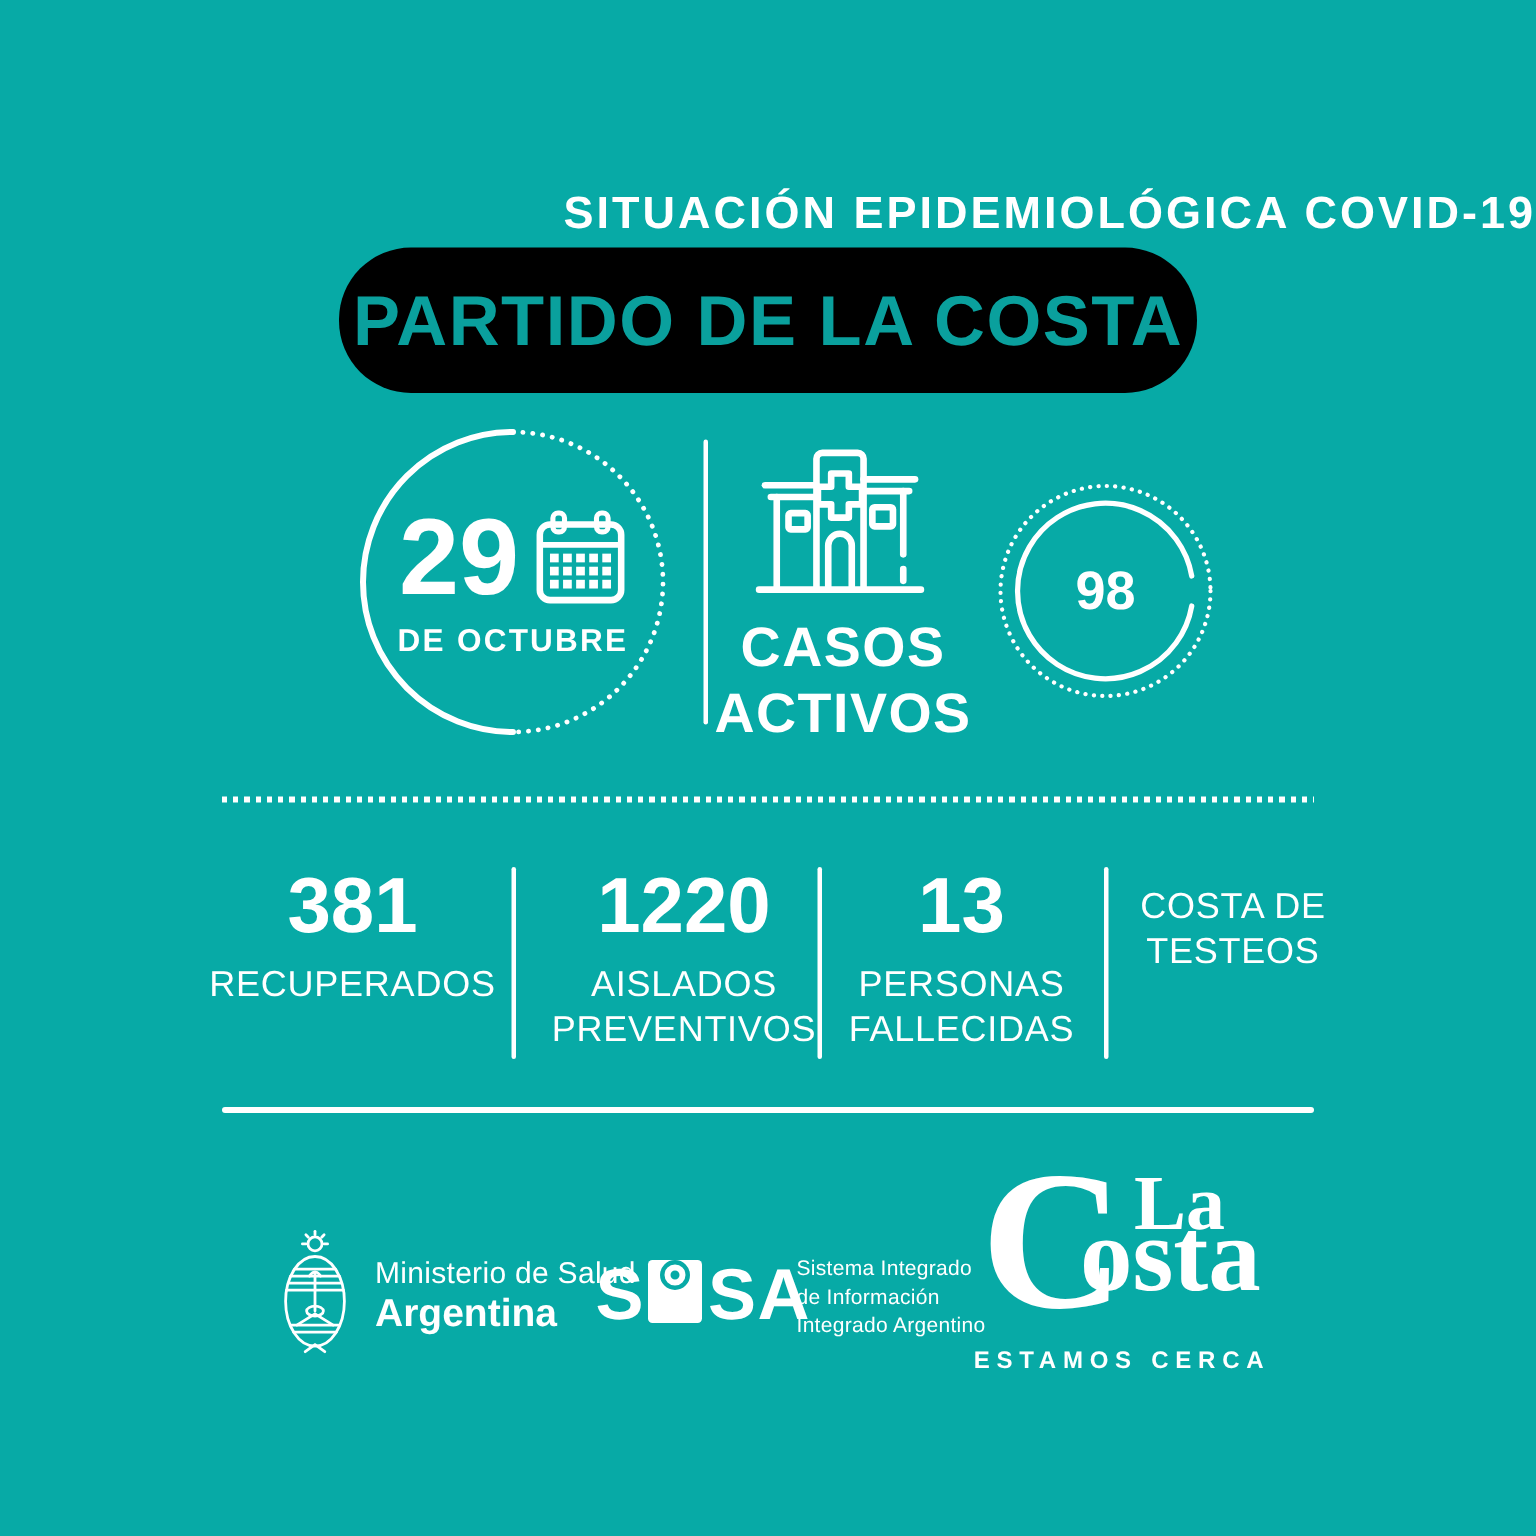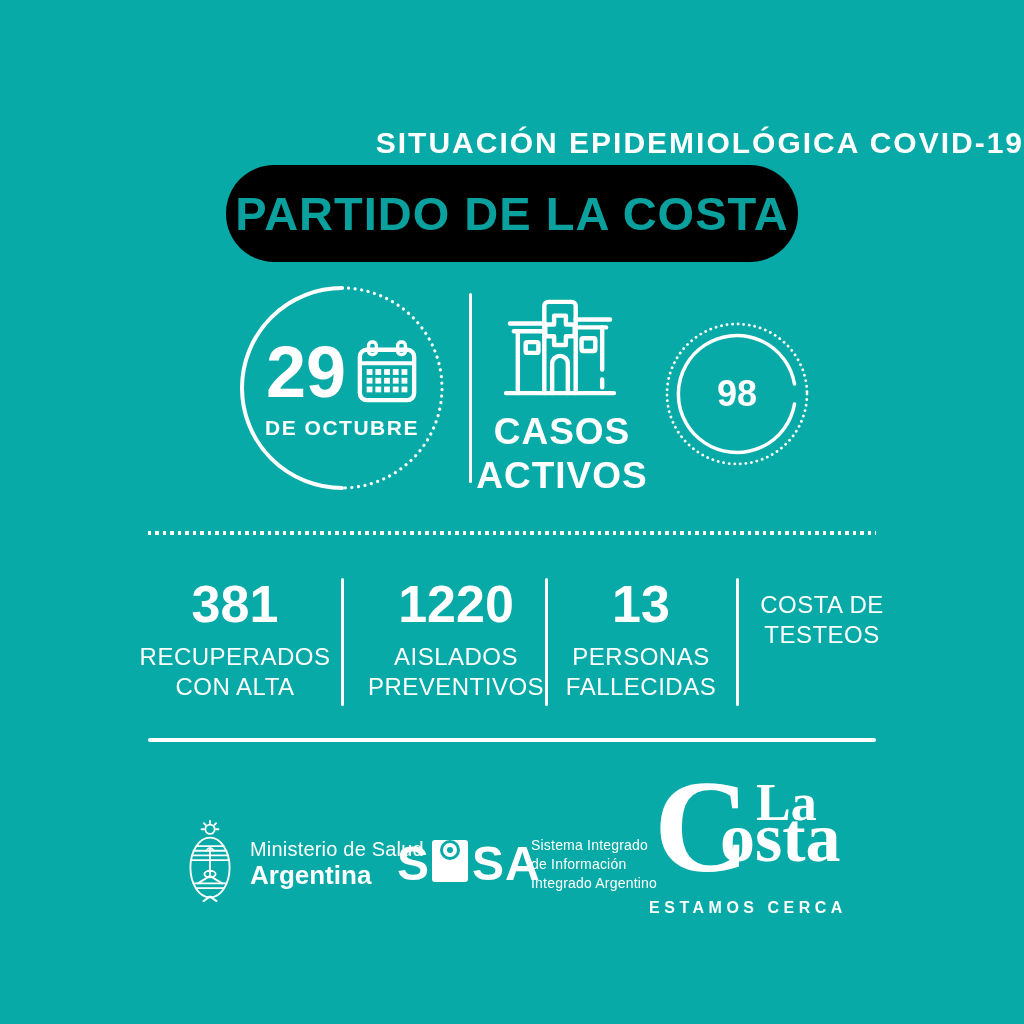--- a/index.html
+++ b/index.html
@@ -179,21 +179,20 @@
     <path d="M132.5 65 A58.5 58.5 0 1 0 132.5 85" fill="none" stroke="#fff" stroke-width="3.5" stroke-linecap="round"></path>
   </svg>
   <div class="count98">98</div>
 
   <div class="dotted-rule"></div>
 
   <div class="stat stat-1">
     <div class="num">381</div>
     <div class="lbl">
       <div>RECUPERADOS</div>
-      <div>CON ALTA</div>
     </div>
   </div>
   <div class="stat-div stat-div-1"></div>
   <div class="stat stat-2">
     <div class="num">1220</div>
     <div class="lbl">
       <div>AISLADOS</div>
       <div>PREVENTIVOS</div>
     </div>
   </div>

